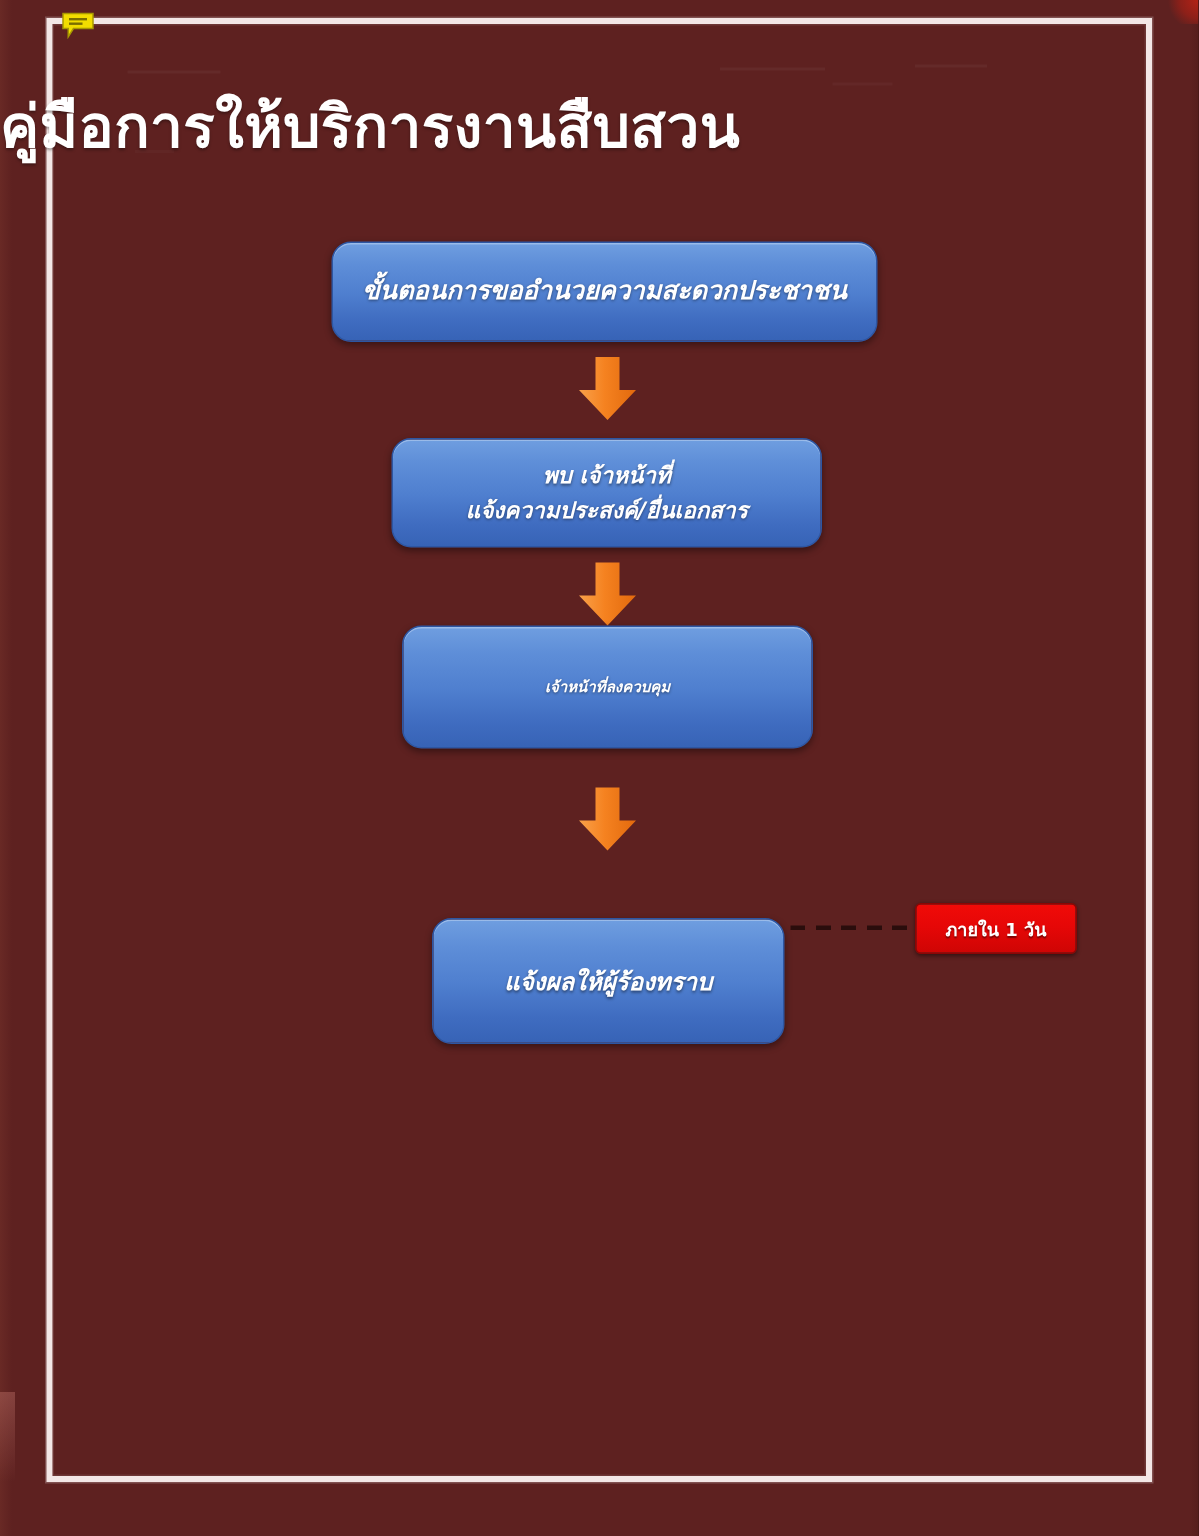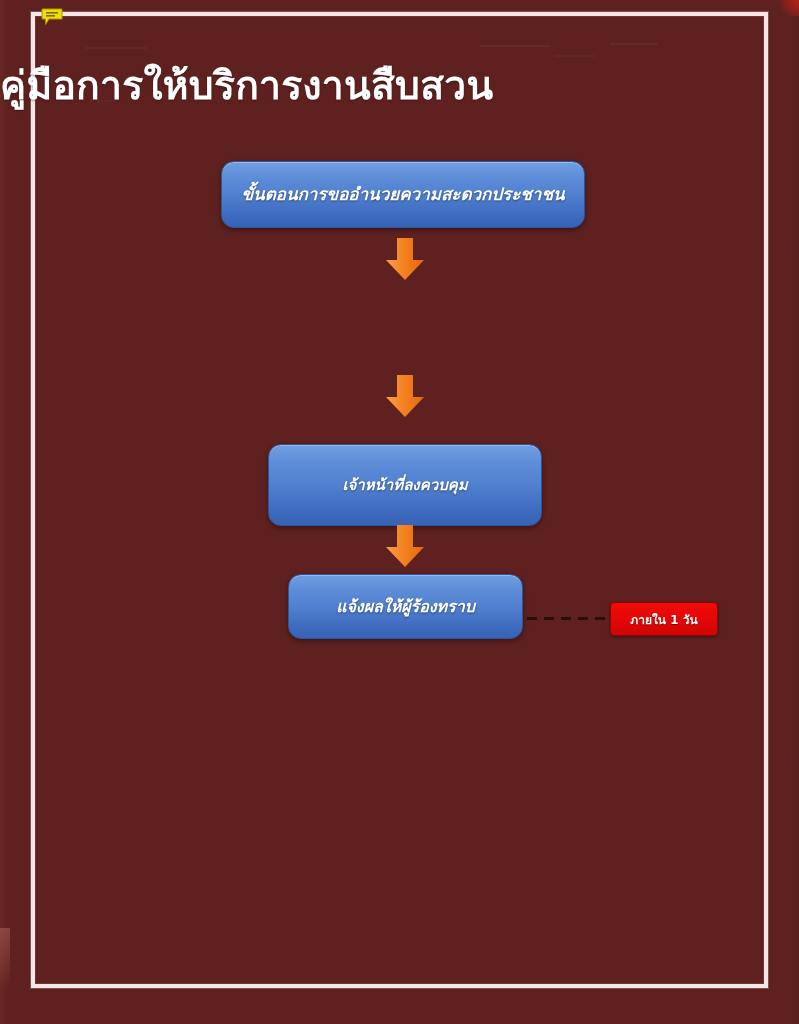--- a/index.html
+++ b/index.html
@@ -118,22 +118,22 @@
     align-items: center;
     justify-content: center;
     text-align: center;
     font-weight: bold;
     text-shadow: 0 1px 2px rgba(0,0,0,.45);
     font-style: italic;
   }
 
   #box-1 { left: 221px; top: 161px; width: 364px; height: 67px; font-size: 17px; }
   #box-2 { left: 261px; top: 292px; width: 287px; height: 73px; font-size: 15px; }
-  #box-3 { left: 268px; top: 444px; width: 274px; height: 82px; font-size: 15px; }
-  #box-4 { left: 288px; top: 574px; width: 235px; height: 65px; font-size: 16px; }
+  #box-3 { left: 268px; top: 417px; width: 274px; height: 82px; font-size: 10px; }
+  #box-4 { left: 288px; top: 612px; width: 235px; height: 84px; font-size: 16px; }
 
   .flow-box .line { display: block; line-height: 23px; }
 
   
   .arrow {
     position: absolute;
     width: 46px; height: 46px;
   }
   #arrow-1 { left: 382px; top: 236px; }
   #arrow-2 { left: 382px; top: 373px; }
@@ -207,20 +207,24 @@
         <linearGradient id="ag1" x1="0" y1="0" x2="1" y2="0">
           <stop offset="0%" stop-color="#f9a14a"></stop>
           <stop offset="45%" stop-color="#f58220"></stop>
           <stop offset="100%" stop-color="#e2690d"></stop>
         </linearGradient>
       </defs>
       <path d="M15 2 H31 V24 H42 L23 44 L4 24 H15 Z" fill="url(#ag1)"></path>
     </svg>
   </div>
 
+  <div class="flow-box" id="box-2">
+    <span class="line">พบ เจ้าหน้าที่</span>
+    <span class="line">แจ้งความประสงค์/ยื่นเอกสาร</span>
+  </div>
 
   <div class="arrow" id="arrow-2">
     <svg width="46" height="46" viewBox="0 0 46 46" xmlns="http://www.w3.org/2000/svg">
       <defs>
         <linearGradient id="ag2" x1="0" y1="0" x2="1" y2="0">
           <stop offset="0%" stop-color="#f9a14a"></stop>
           <stop offset="45%" stop-color="#f58220"></stop>
           <stop offset="100%" stop-color="#e2690d"></stop>
         </linearGradient>
       </defs>

